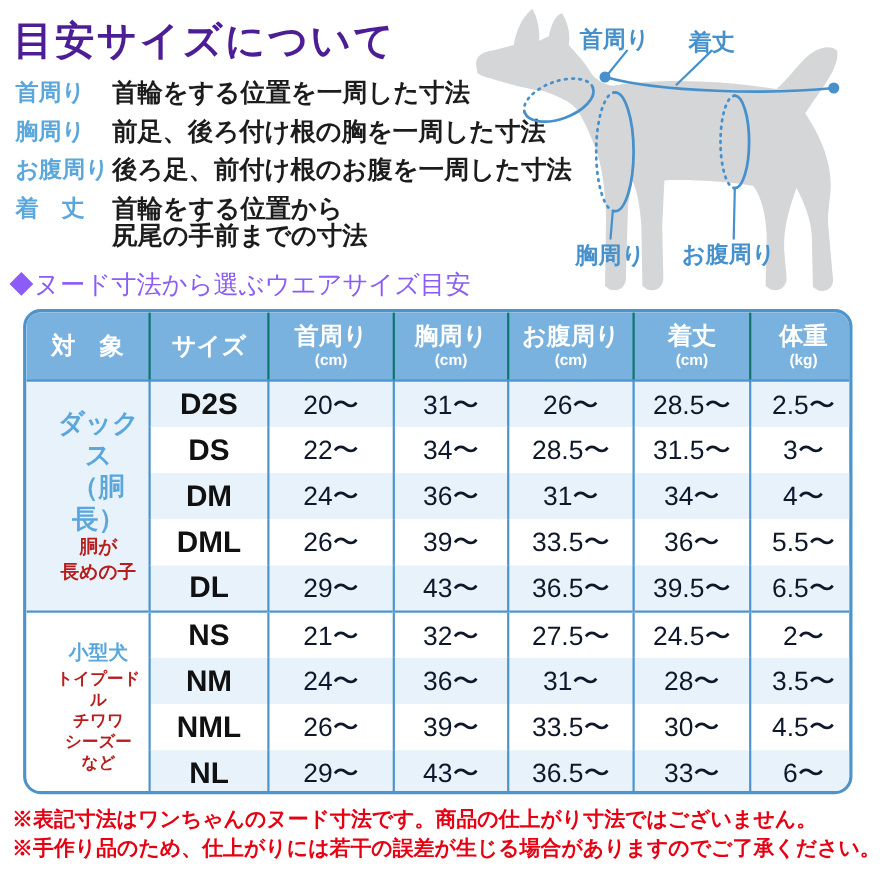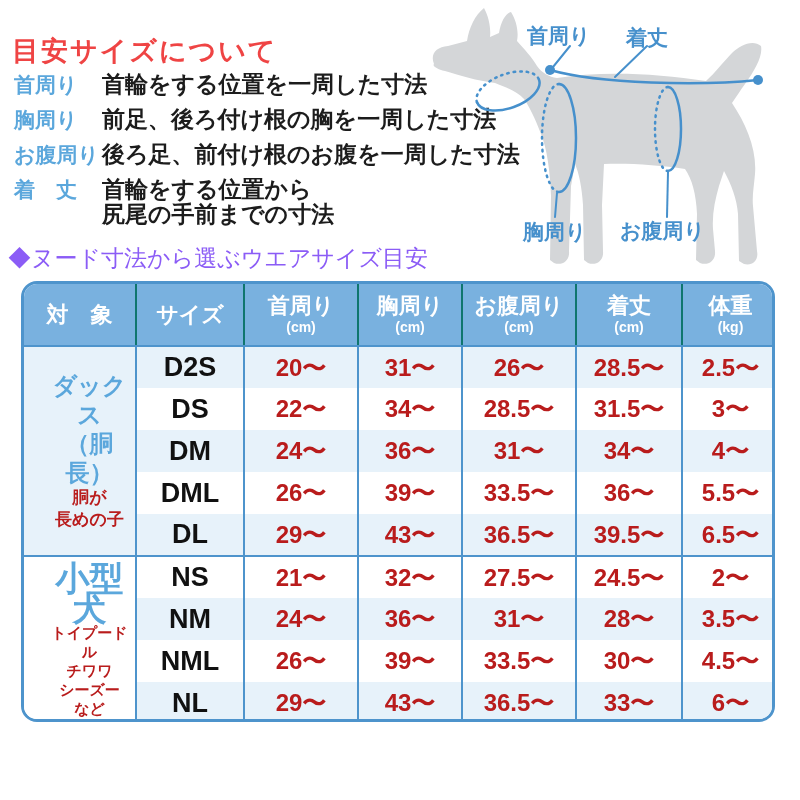--- a/index.html
+++ b/index.html
@@ -5,22 +5,22 @@
   html,body { margin:0; padding:0; }
   body { font-family:"Liberation Sans", sans-serif; }
   #stage {
     position:relative; width:800px; height:800px;
     background:#ffffff; overflow:hidden;
   }
 
   
   .page-title {
     position:absolute; left:12px; top:13px;
-    font-size:27px; font-weight:bold; color:#ef4444;
-    letter-spacing:2px; white-space:nowrap;margin-top:20px;
+    font-size:36px; font-weight:bold; color:#4c1d95;
+    letter-spacing:2px; white-space:nowrap;
   }
 
   
   .definitions { position:absolute; left:14px; top:72px; width:420px; }
   .def-row { display:flex; align-items:flex-start; min-height:35px; }
   .def-term {
     width:88px; flex:0 0 88px;
     color:#5BA7DC; font-weight:bold; font-size:21px; line-height:25px;
     white-space:nowrap;
   }
@@ -64,23 +64,23 @@
   }
   .size-table thead th:last-child { border-right:none; }
   .size-table tbody td { border-right:2px solid #4E94CC; }
   .size-table tbody td:last-child { border-right:none; }
   .size-table tr.group-start td { border-top:2px solid #4E94CC; }
   .size-table tbody tr.alt td { background:#E7F2FA; }
   .size-table tbody td.target-cell { background:#ffffff;padding-left:20px; }
   th .h-main { display:block; font-size:22px; font-weight:bold; line-height:25px; }
   th .h-sub  { display:block; font-size:14px; font-weight:bold; line-height:19px; }
   td.size-cell { font-size:27px; font-weight:bold; color:#111; }
-  td.val-cell  { font-size:24px; font-weight:bold; color:#b91c1c; }
+  td.val-cell  { font-size:24px; font-weight:normal; color:#0f172a; }
   .grp-name { display:block; color:#5BA7DC; font-weight:bold; font-size:24px; line-height:29px; }
-  .grp-name.big { font-size:34px; line-height:30px; }
+  .grp-name.big { font-size:18px; line-height:30px; }
   .grp-note { display:block; color:#b91c1c; font-weight:bold; font-size:17px; line-height:22px; }
   .grp-note.small { font-size:15px; line-height:19px; }
 
   
   .notes { position:absolute; left:11px; top:733px; }
   .note-line {
     color:#E60012; font-weight:bold; font-size:19px; line-height:26px;
     white-space:nowrap;
   }
 </style>
@@ -293,14 +293,18 @@
           <td class="val-cell">29〜</td>
           <td class="val-cell">43〜</td>
           <td class="val-cell">36.5〜</td>
           <td class="val-cell">33〜</td>
           <td class="val-cell">6〜</td>
         </tr>
       </tbody>
     </table>
   </div>
 
+  <div class="notes">
+    <div class="note-line">※表記寸法はワンちゃんのヌード寸法です。商品の仕上がり寸法ではございません。</div>
+    <div class="note-line">※手作り品のため、仕上がりには若干の誤差が生じる場合がありますのでご了承ください。</div>
+  </div>
 
 </div>
 
 </body></html>

